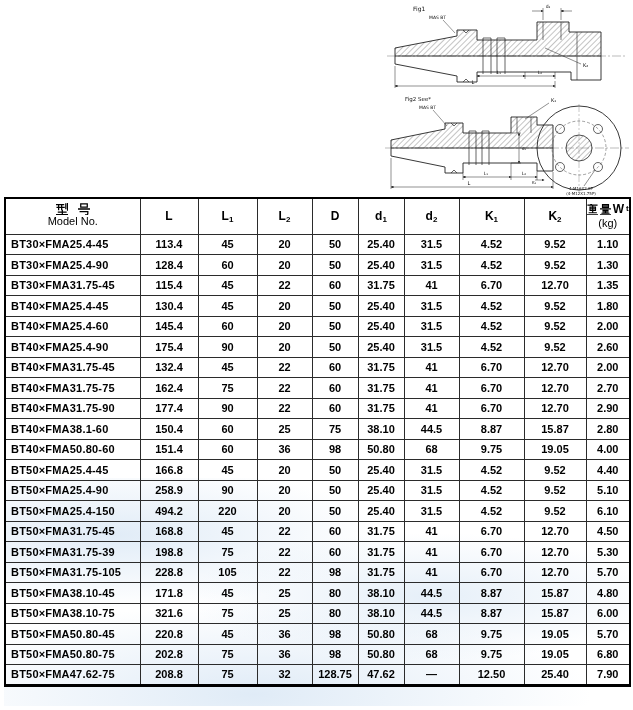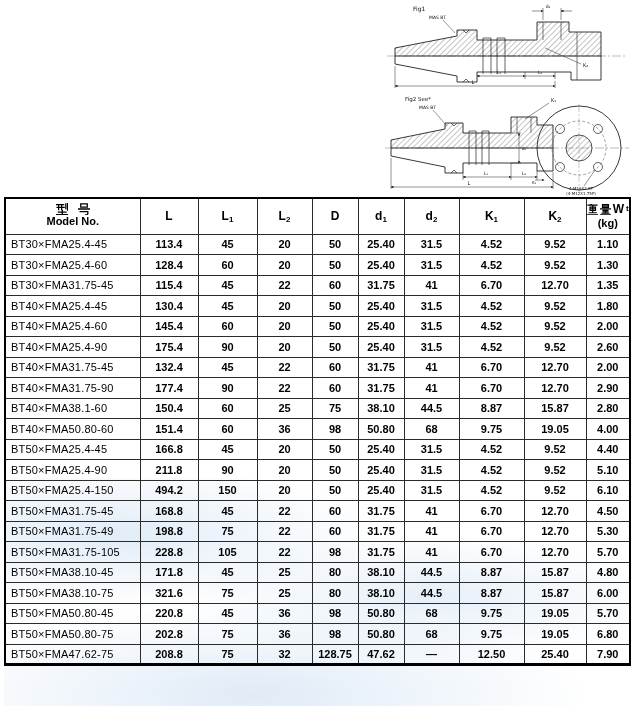--- a/index.html
+++ b/index.html
@@ -21,24 +21,24 @@
   table.spec{
     position:absolute;left:4px;top:197px;width:625px;z-index:2;
     border-collapse:collapse;table-layout:fixed;
     border:2px solid #000;border-bottom-width:3px;
     background:transparent;
   }
   .spec th,.spec td{border:1px solid #2b2b2b;padding:0;overflow:hidden;white-space:nowrap;}
   .spec thead tr{height:36px;}
   .spec tbody tr{height:20.5px;}
   .spec th{font-weight:bold;text-align:center;vertical-align:middle;font-size:12px;line-height:1.25;}
-  .spec th .en{font-size:11px;font-weight:bold;}
+  .spec th .en{font-size:11px;font-weight:normal;}
   .spec th sub{font-size:8px;font-weight:bold;vertical-align:-2px;line-height:0;}
   .spec td.num{text-align:center;font-size:11px;font-weight:bold;}
-  .spec td.model{text-align:left;padding-left:5px;font-size:11px;font-weight:normal;letter-spacing:0.2px;}
+  .spec td.model{text-align:left;padding-left:5px;font-size:11px;font-weight:bold;letter-spacing:0.2px;}
   .cjk{width:12px;height:12px;vertical-align:-2px;}
   .cjk path{stroke:#000;stroke-width:1.15;fill:none;stroke-linecap:square;}
   .cjk.small{width:11px;height:11px;}
   .hrow1{display:flex;align-items:center;justify-content:center;gap:2px;}
   .hrow1 .gap{width:6px;display:inline-block;}
   svg text{font-family:"DejaVu Sans",sans-serif;fill:#111;}
 </style>
 </head>
 <body>
 
@@ -203,21 +203,21 @@
         <td class="num">45</td>
         <td class="num">20</td>
         <td class="num">50</td>
         <td class="num">25.40</td>
         <td class="num">31.5</td>
         <td class="num">4.52</td>
         <td class="num">9.52</td>
         <td class="num">1.10</td>
       </tr>
       <tr>
-        <td class="model">BT30×FMA25.4-60</td>
+        <td class="model">BT30×FMA25.4-90</td>
         <td class="num">128.4</td>
         <td class="num">60</td>
         <td class="num">20</td>
         <td class="num">50</td>
         <td class="num">25.40</td>
         <td class="num">31.5</td>
         <td class="num">4.52</td>
         <td class="num">9.52</td>
         <td class="num">1.30</td>
       </tr>
@@ -273,20 +273,32 @@
         <td class="model">BT40×FMA31.75-45</td>
         <td class="num">132.4</td>
         <td class="num">45</td>
         <td class="num">22</td>
         <td class="num">60</td>
         <td class="num">31.75</td>
         <td class="num">41</td>
         <td class="num">6.70</td>
         <td class="num">12.70</td>
         <td class="num">2.00</td>
+      </tr>
+      <tr>
+        <td class="model">BT40×FMA31.75-75</td>
+        <td class="num">162.4</td>
+        <td class="num">75</td>
+        <td class="num">22</td>
+        <td class="num">60</td>
+        <td class="num">31.75</td>
+        <td class="num">41</td>
+        <td class="num">6.70</td>
+        <td class="num">12.70</td>
+        <td class="num">2.70</td>
       </tr>
       <tr>
         <td class="model">BT40×FMA31.75-90</td>
         <td class="num">177.4</td>
         <td class="num">90</td>
         <td class="num">22</td>
         <td class="num">60</td>
         <td class="num">31.75</td>
         <td class="num">41</td>
         <td class="num">6.70</td>
@@ -324,34 +336,34 @@
         <td class="num">20</td>
         <td class="num">50</td>
         <td class="num">25.40</td>
         <td class="num">31.5</td>
         <td class="num">4.52</td>
         <td class="num">9.52</td>
         <td class="num">4.40</td>
       </tr>
       <tr>
         <td class="model">BT50×FMA25.4-90</td>
-        <td class="num">211.8</td>
+        <td class="num">258.9</td>
         <td class="num">90</td>
         <td class="num">20</td>
         <td class="num">50</td>
         <td class="num">25.40</td>
         <td class="num">31.5</td>
         <td class="num">4.52</td>
         <td class="num">9.52</td>
         <td class="num">5.10</td>
       </tr>
       <tr>
         <td class="model">BT50×FMA25.4-150</td>
         <td class="num">494.2</td>
-        <td class="num">150</td>
+        <td class="num">220</td>
         <td class="num">20</td>
         <td class="num">50</td>
         <td class="num">25.40</td>
         <td class="num">31.5</td>
         <td class="num">4.52</td>
         <td class="num">9.52</td>
         <td class="num">6.10</td>
       </tr>
       <tr>
         <td class="model">BT50×FMA31.75-45</td>
@@ -359,21 +371,21 @@
         <td class="num">45</td>
         <td class="num">22</td>
         <td class="num">60</td>
         <td class="num">31.75</td>
         <td class="num">41</td>
         <td class="num">6.70</td>
         <td class="num">12.70</td>
         <td class="num">4.50</td>
       </tr>
       <tr>
-        <td class="model">BT50×FMA31.75-49</td>
+        <td class="model">BT50×FMA31.75-39</td>
         <td class="num">198.8</td>
         <td class="num">75</td>
         <td class="num">22</td>
         <td class="num">60</td>
         <td class="num">31.75</td>
         <td class="num">41</td>
         <td class="num">6.70</td>
         <td class="num">12.70</td>
         <td class="num">5.30</td>
       </tr>

